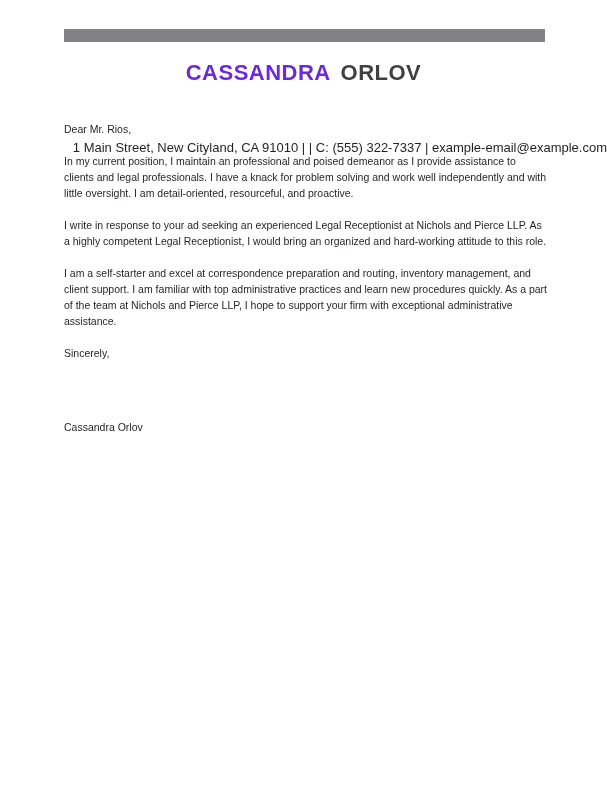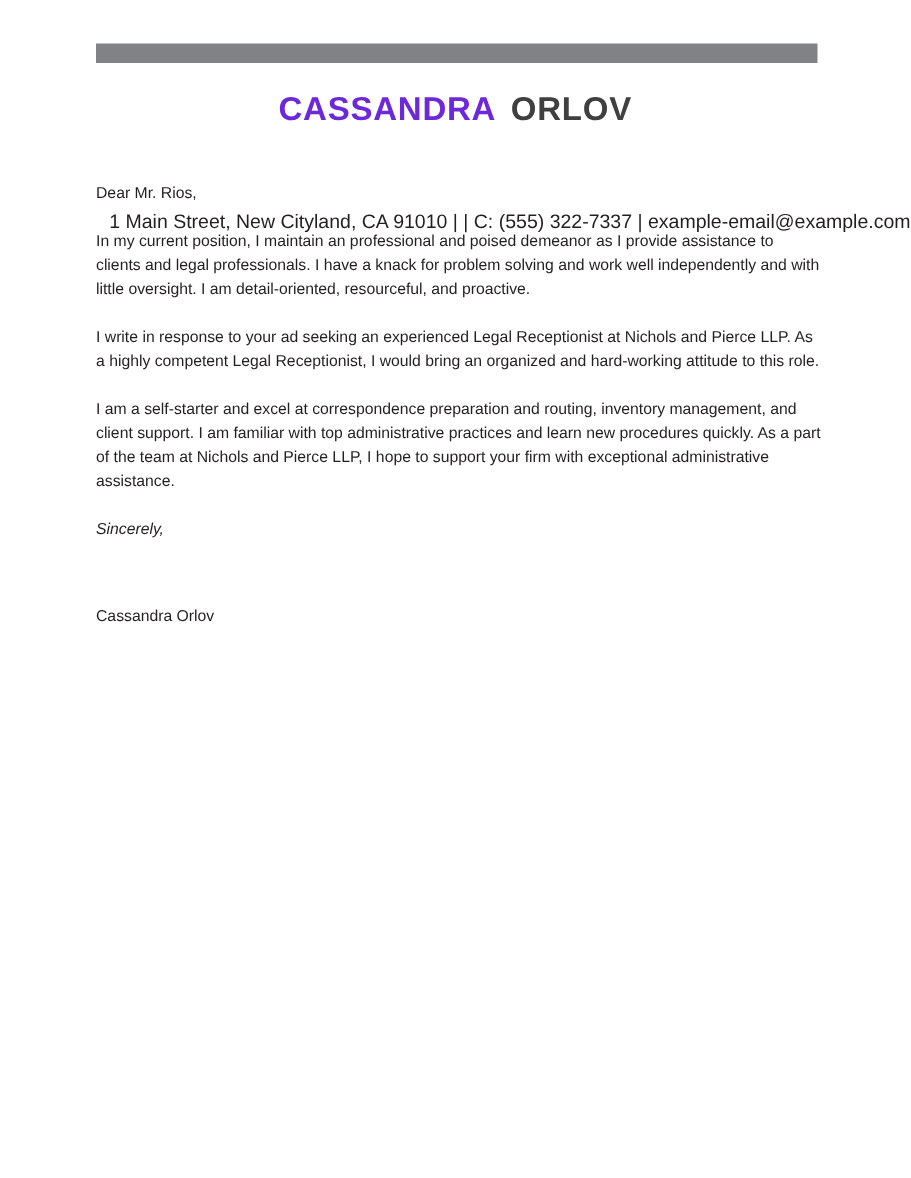--- a/index.html
+++ b/index.html
@@ -58,22 +58,21 @@
     top: 121px;
     width: 484px;
     font-size: 10.5px;
     line-height: 16px;
     text-align: left;
   }
   .letter-body p {
     margin: 0 0 16px 0;
   }
   .letter-body p.closing {
-    margin-bottom: 42px;
-    font-style: italic;
+    margin-bottom: 58px;
   }
   .letter-body p.signature {
     margin-bottom: 0;
   }
 </style>
 </head>
 <body>
 
 <div class="page">
 

